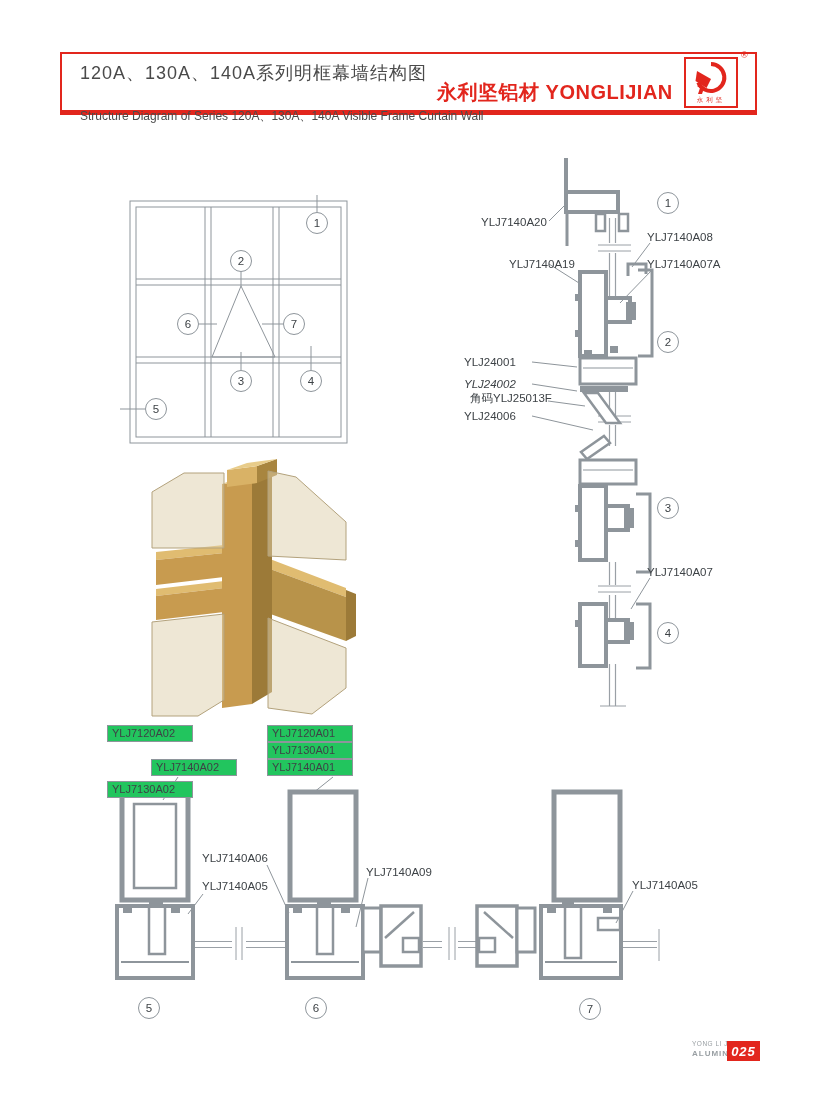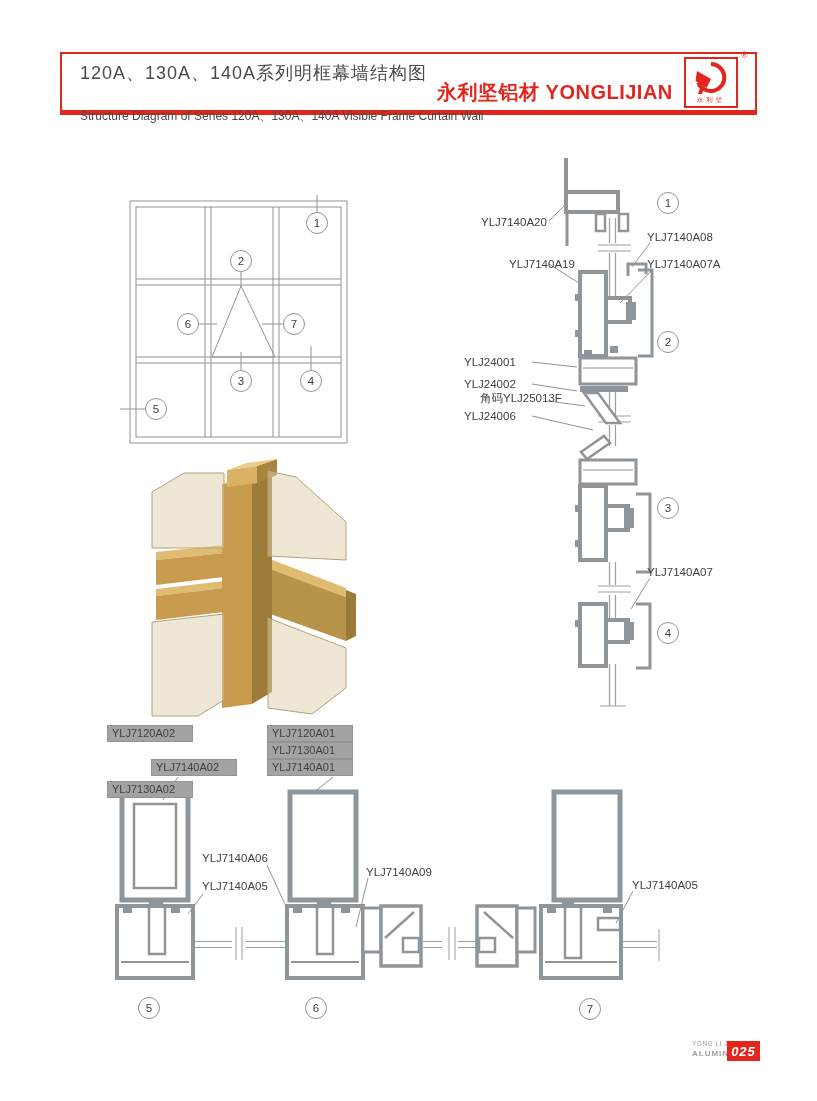--- a/index.html
+++ b/index.html
@@ -11,21 +11,21 @@
   .title{position:absolute;left:80px;top:61px;font-size:18px;color:#4a4a4a;letter-spacing:1px;font-weight:500;}
   .subtitle{position:absolute;left:80px;top:108px;font-size:12px;color:#4a4a4a;}
   .brand{position:absolute;left:437px;top:79px;font-size:20px;font-weight:bold;color:#E2261D;letter-spacing:0.5px;white-space:nowrap;}
   .logo-box{position:absolute;left:684px;top:57px;width:54px;height:51px;border:2px solid #E2261D;box-sizing:border-box;background:#fff;}
   .logo-caption{position:absolute;bottom:1px;left:0;right:0;font-size:6.5px;color:#E2261D;letter-spacing:3px;text-align:center;}
   .reg{position:absolute;left:741px;top:50px;font-size:9px;color:#E2261D;}
   
   .draw{position:absolute;left:0;top:0;}
   
   .plabel{position:absolute;font-size:11.5px;color:#3d4246;white-space:nowrap;line-height:14px;}
-  .boxlabel{position:absolute;width:80px;height:15px;border:1px solid #8e959b;background:#a3a3a3;
+  .boxlabel{position:absolute;width:80px;height:15px;border:1px solid #8e959b;background:#22c55e;
             font-size:11px;color:#3d4246;line-height:15px;padding-left:4px;white-space:nowrap;}
   .callout{position:absolute;width:22px;height:22px;border:1px solid #8e959b;border-radius:50%;background:#fff;
            box-sizing:border-box;font-size:11.5px;color:#3d4246;display:flex;align-items:center;justify-content:center;}
   
   .footer-co{position:absolute;left:692px;top:1041px;color:#9aa0a4;line-height:1;}
   .footer-co .l1{font-size:6.5px;letter-spacing:0.5px;}
   .footer-co .l2{font-size:8px;font-weight:bold;letter-spacing:1px;margin-top:2px;}
   .page-badge{position:absolute;left:727px;top:1041px;width:33px;height:20px;background:#E2261D;
               color:#fff;font-size:13px;font-weight:bold;font-style:italic;display:flex;align-items:center;justify-content:center;letter-spacing:1px;}
 </style>
@@ -231,22 +231,22 @@
 
   <div class="callout" style="left:138px;top:997px;">5</div>
   <div class="callout" style="left:305px;top:997px;">6</div>
   <div class="callout" style="left:579px;top:998px;">7</div>
 
   <div class="plabel" style="left:481px;top:215px;">YLJ7140A20</div>
   <div class="plabel" style="left:647px;top:230px;">YLJ7140A08</div>
   <div class="plabel" style="left:481px;top:257px;margin-left:28px;">YLJ7140A19</div>
   <div class="plabel" style="left:647px;top:257px;">YLJ7140A07A</div>
   <div class="plabel" style="left:464px;top:355px;">YLJ24001</div>
-  <div class="plabel" style="left:464px;top:377px;">YLJ24002</div>
-  <div class="plabel" style="left:480px;top:391px;">角码YLJ25013F</div>
+  <div class="plabel" style="left:464px;top:377px;font-style:italic;">YLJ24002</div>
+  <div class="plabel" style="left:470px;top:391px;">角码YLJ25013F</div>
   <div class="plabel" style="left:464px;top:409px;">YLJ24006</div>
   <div class="plabel" style="left:647px;top:565px;">YLJ7140A07</div>
 
   <div class="boxlabel" style="left:107px;top:725px;">YLJ7120A02</div>
   <div class="boxlabel" style="left:107px;top:742px;margin-top:39px;">YLJ7130A02</div>
   <div class="boxlabel" style="left:107px;top:759px;margin-left:44px;">YLJ7140A02</div>
   <div class="boxlabel" style="left:267px;top:725px;">YLJ7120A01</div>
   <div class="boxlabel" style="left:267px;top:742px;">YLJ7130A01</div>
   <div class="boxlabel" style="left:267px;top:759px;">YLJ7140A01</div>
 

